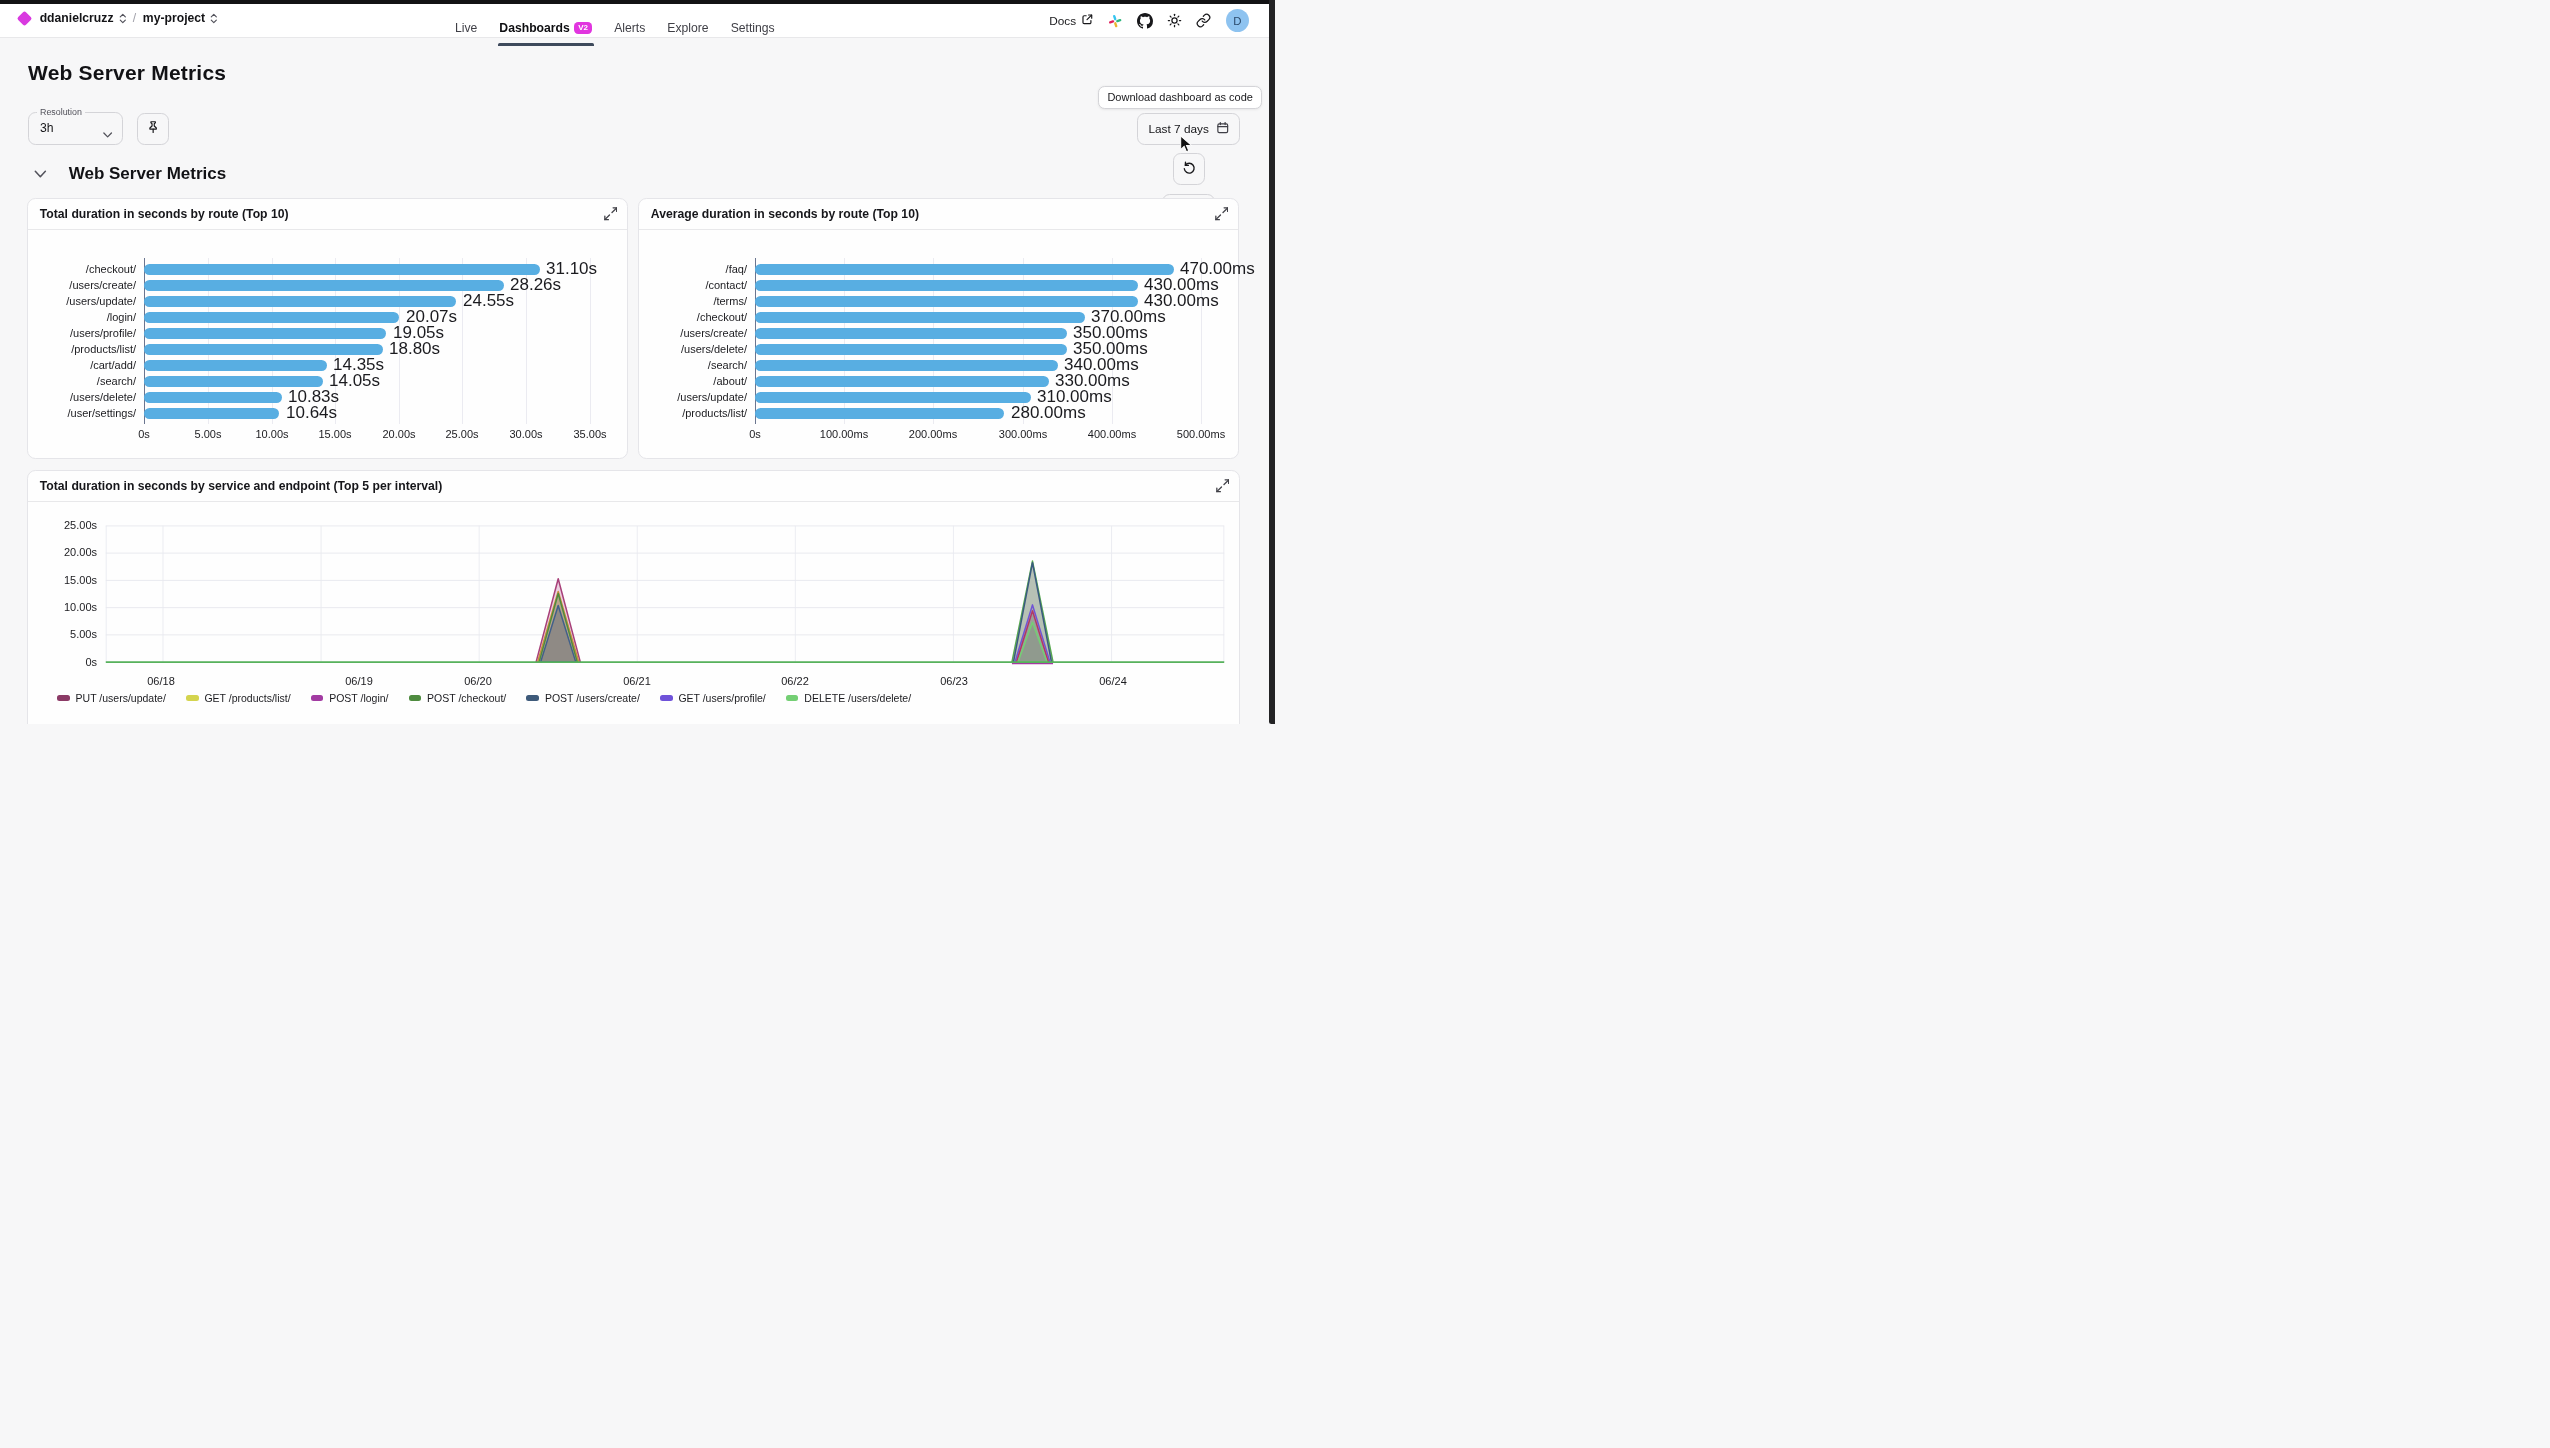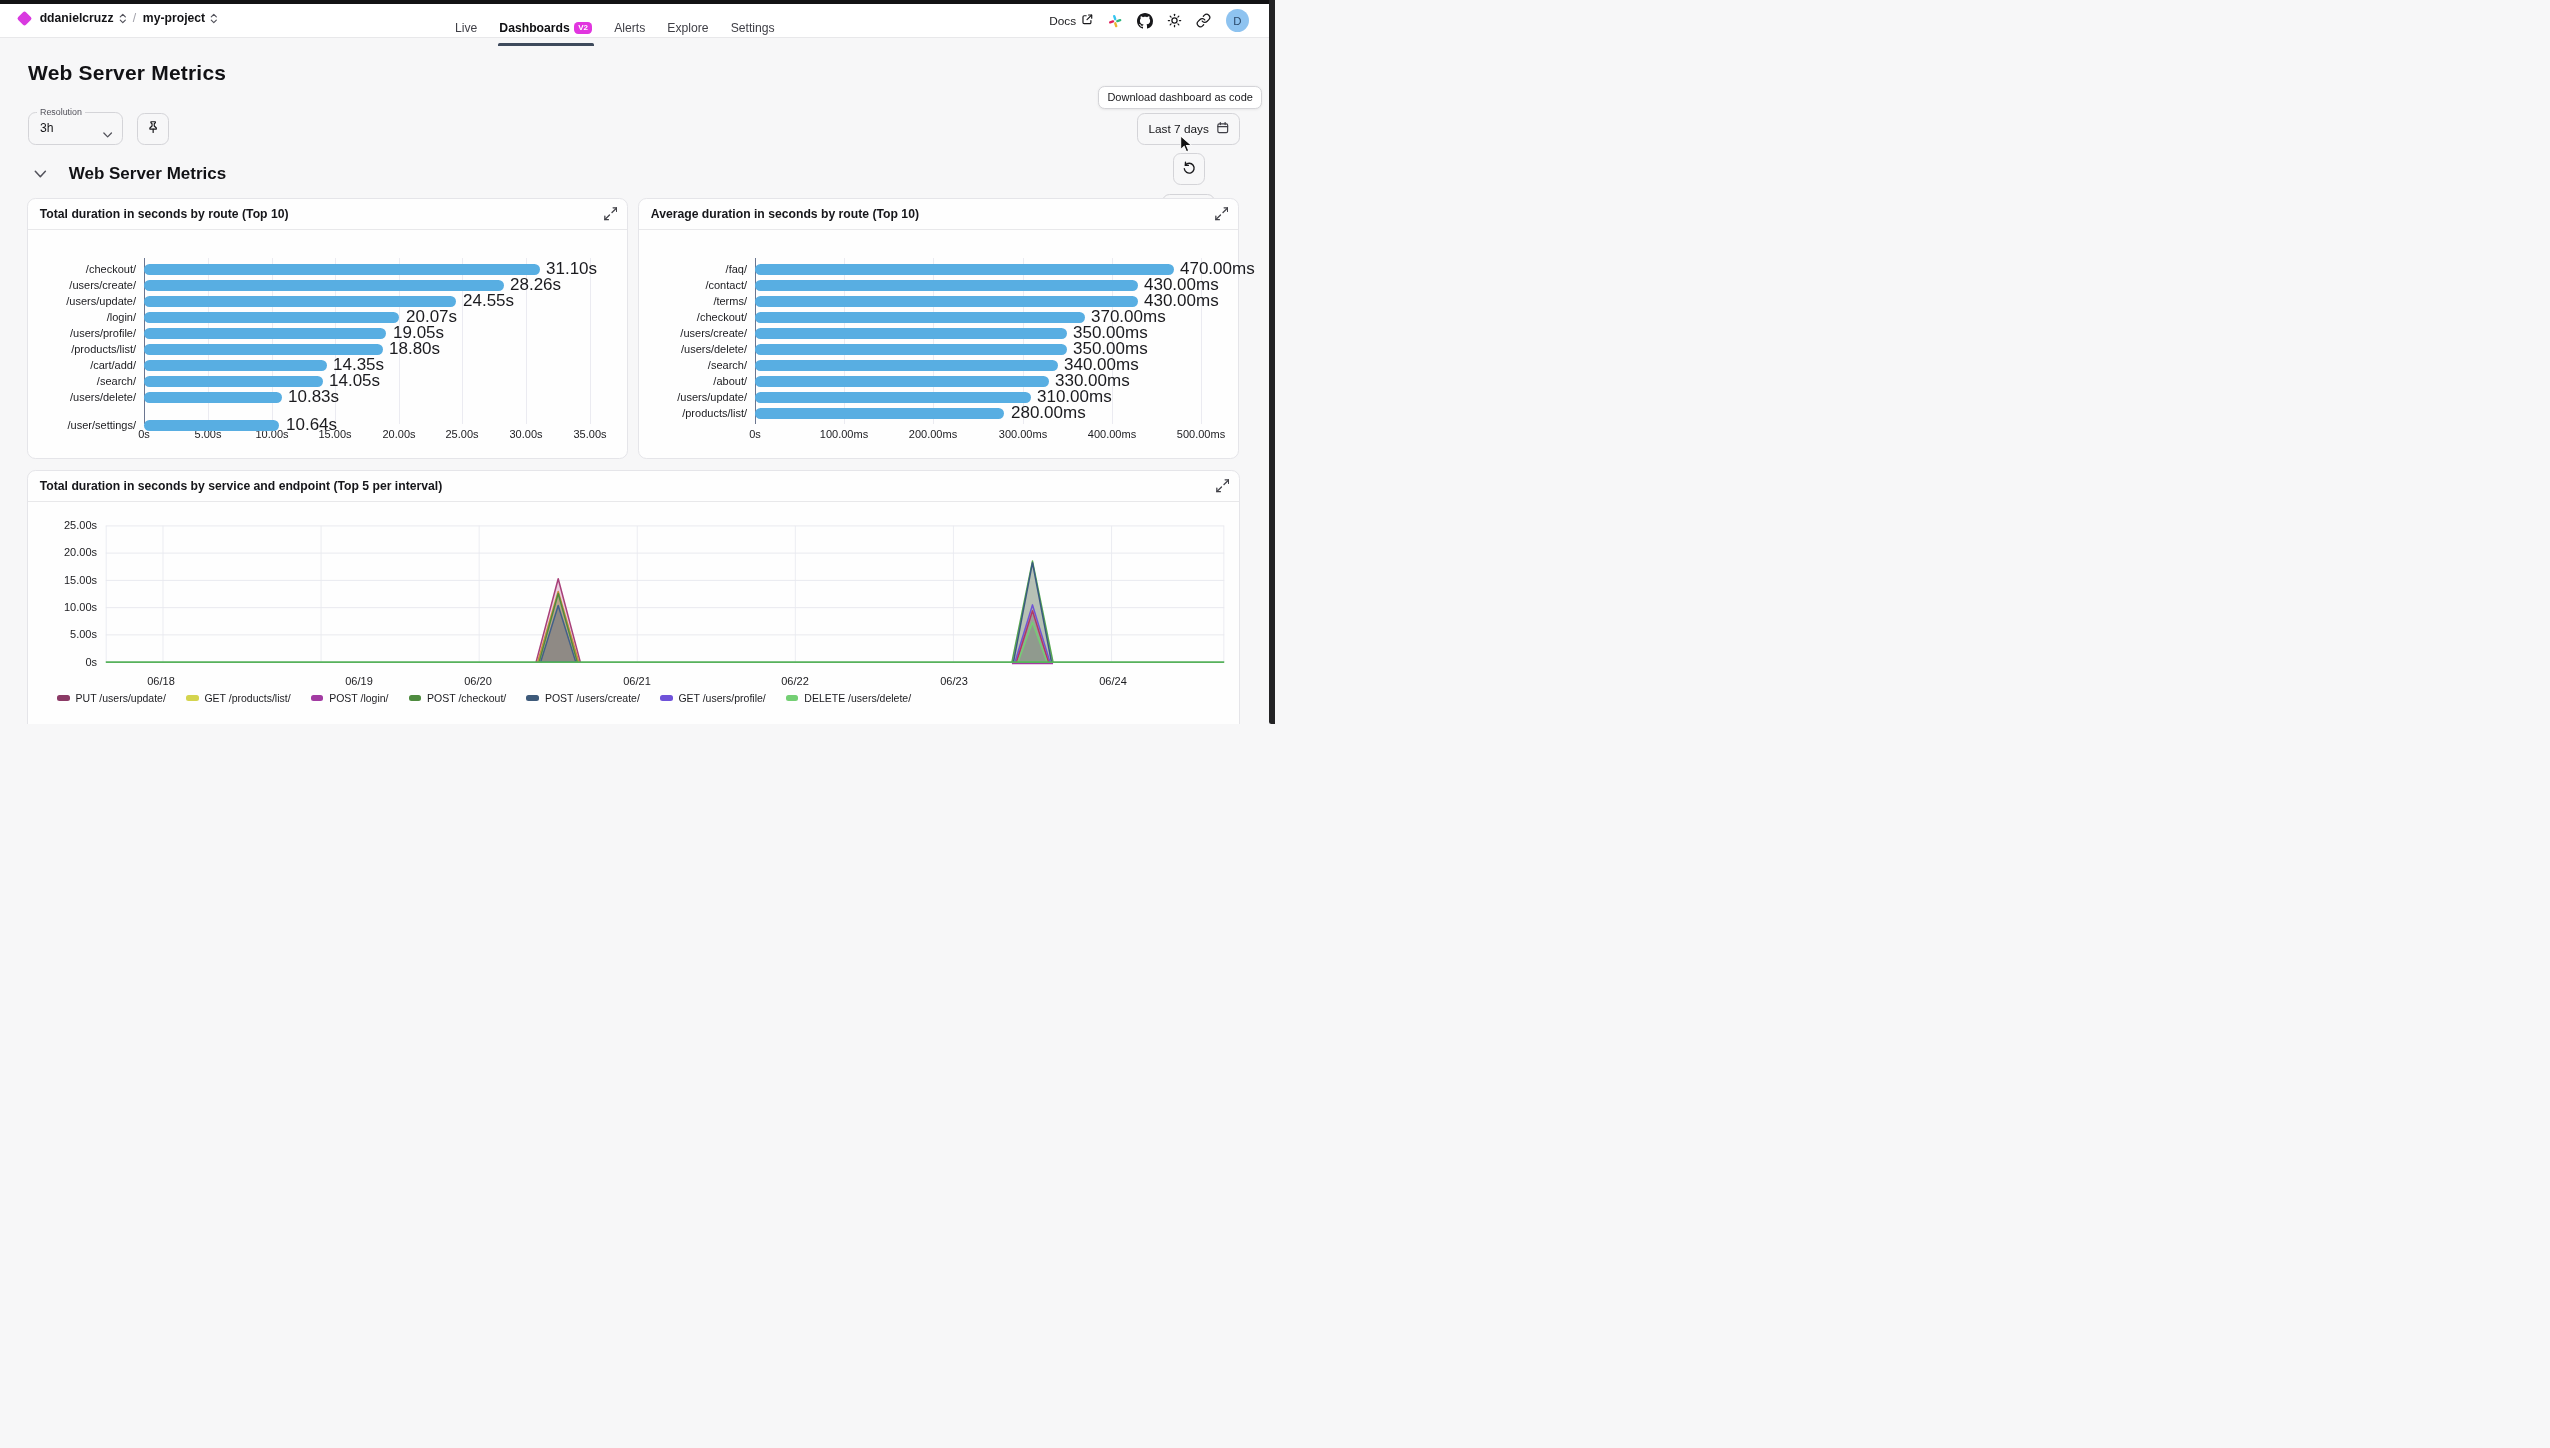--- a/index.html
+++ b/index.html
@@ -314,21 +314,21 @@
       <div class="brow" style="top: 174px;">
         <div class="blab">/search/</div>
         <div class="bbar" style="left: 116px; width: 179px; background: rgb(88, 174, 226);"></div>
         <div class="bval" style="left: 301px;">14.05s</div>
       </div>
       <div class="brow" style="top: 190px;">
         <div class="blab">/users/delete/</div>
         <div class="bbar" style="left: 116px; width: 138px; background: rgb(88, 174, 226);"></div>
         <div class="bval" style="left: 260px;">10.83s</div>
       </div>
-      <div class="brow" style="top: 206px; margin-top: 12px;">
+      <div class="brow" style="top: 206px;">
         <div class="blab">/user/settings/</div>
         <div class="bbar" style="left: 116px; width: 135px; background: rgb(88, 174, 226);"></div>
         <div class="bval" style="left: 258px;">10.64s</div>
       </div>
     </div>
 </div>
 
 <div class="panel" id="panel2">
   <div class="panel-head">
     <span class="panel-title">Average duration in seconds by route (Top 10)</span>

